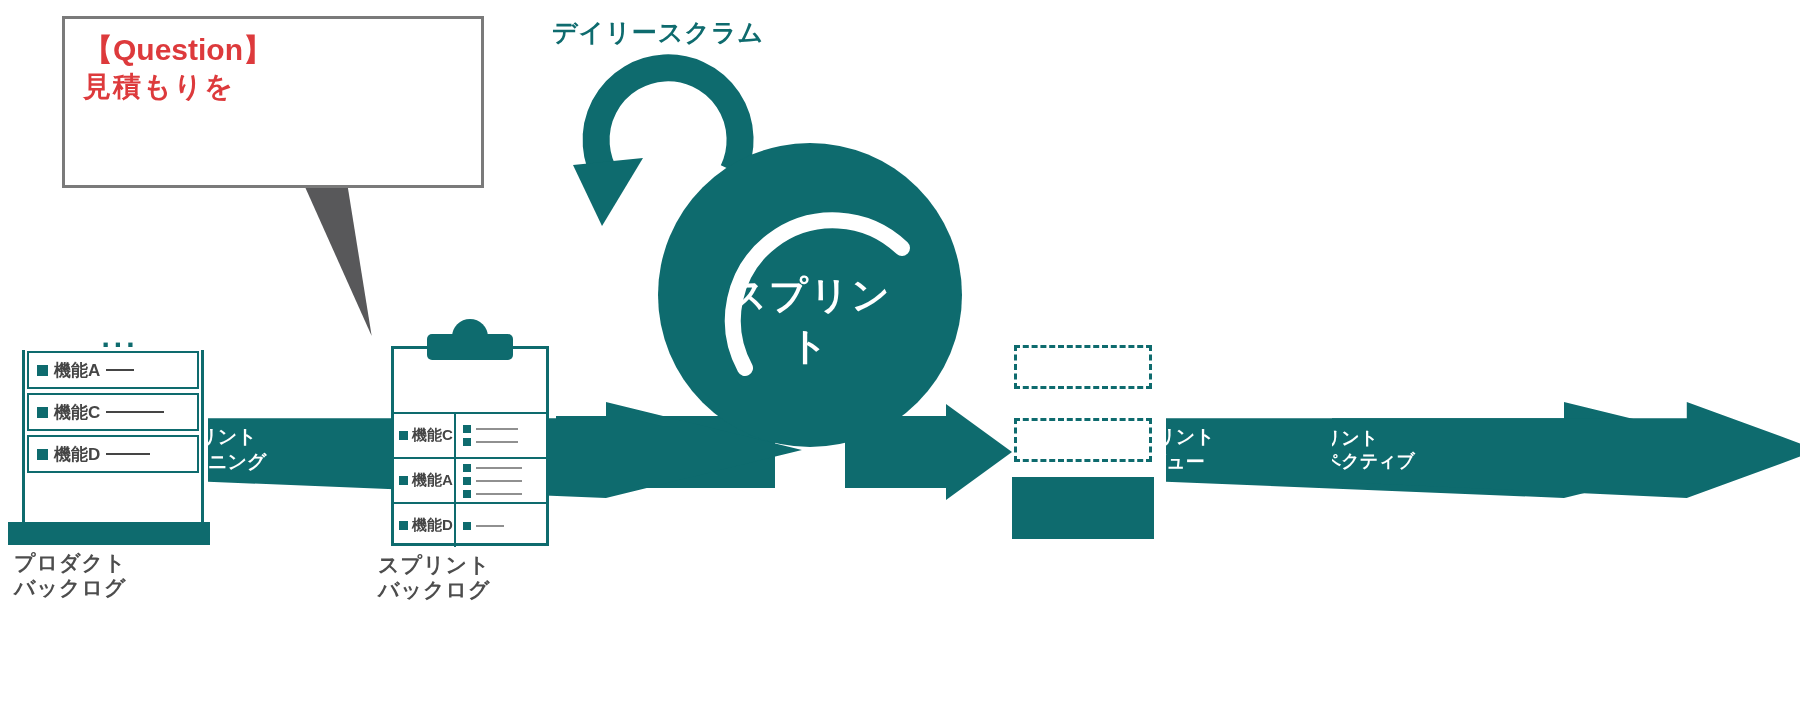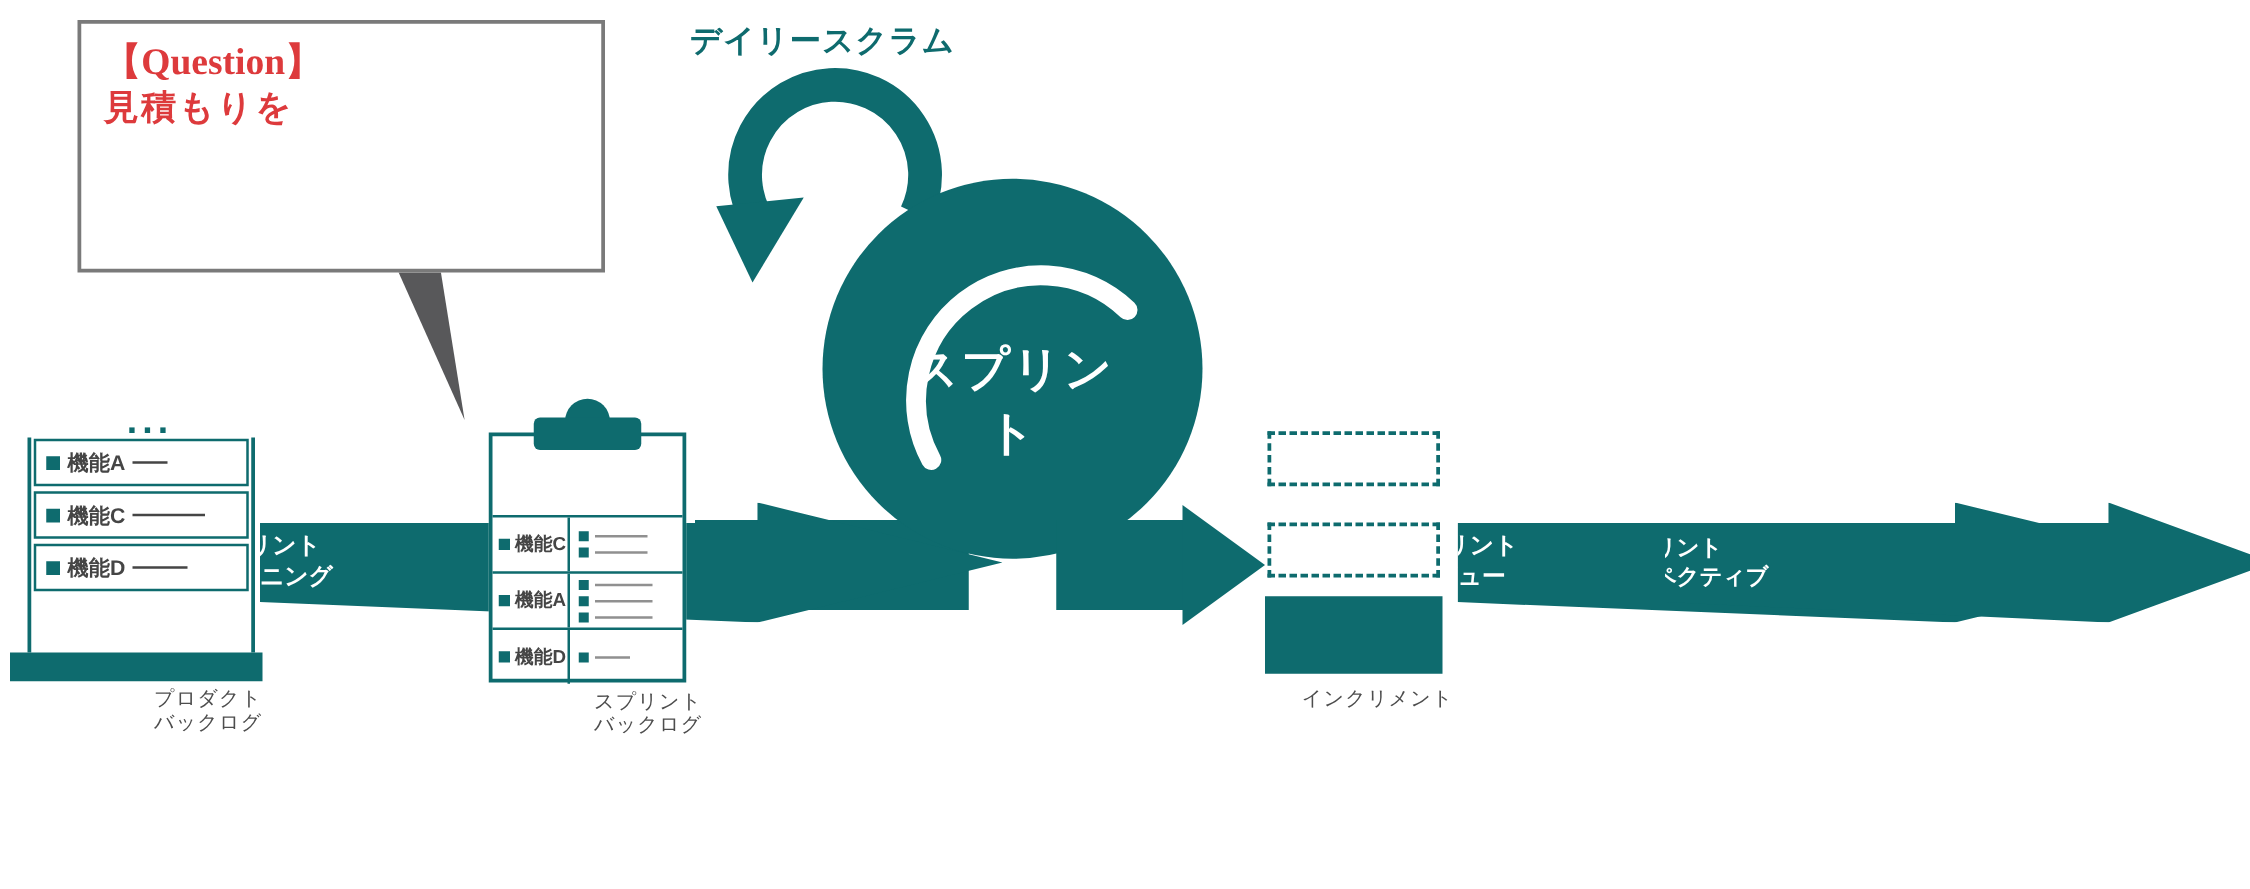--- a/index.html
+++ b/index.html
@@ -16,25 +16,24 @@
     background:#ffffff;
   }
   .canvas{
     position:relative;
     width:1800px;height:711px;
     background:#ffffff;
     overflow:hidden;
   }
   
   .bubble{
-    position:absolute;left:62px;top:16px;width:422px;height:202px;
+    position:absolute;left:62px;top:16px;width:422px;height:172px;
     background:#fff;border:3px solid #7a7a7a;
     padding:12px 18px;
     z-index:6;
-    font-family:Liberation Serif, serif;
   }
   .bubble-title{color:var(--red);font-size:30px;font-weight:bold;line-height:1.25;}
   .bubble-line{color:var(--red);font-size:28px;font-weight:bold;line-height:1.32;letter-spacing:2px;}
   .bubble-tail{
     position:absolute;left:296px;top:186px;width:86px;height:150px;
     background:var(--tail);
     clip-path:polygon(10% 0,60% 0,88% 100%);
     z-index:5;
   }
   
@@ -70,22 +69,22 @@
   .pb-line{height:2px;background:var(--line);}
   .pb-row:nth-child(1) .pb-line{width:28px;}
   .pb-row:nth-child(2) .pb-line{width:58px;}
   .pb-row:nth-child(3) .pb-line{width:44px;}
   .pb-row:nth-child(4) .pb-line{width:74px;}
   .pb-base{
     position:absolute;left:8px;top:522px;width:202px;height:23px;
     background:var(--teal);z-index:3;
   }
   .caption{
-    position:absolute;color:var(--gray);font-weight:normal;font-size:16px;
-    line-height:1.18;text-align:right;letter-spacing:1px;z-index:3;
+    position:absolute;color:var(--gray);font-weight:bold;font-size:21px;
+    line-height:1.18;text-align:left;letter-spacing:1px;z-index:3;
   }
   .pb-caption{left:14px;top:551px;width:196px;}
   
   .block-arrow{
     position:absolute;top:402px;height:96px;background:var(--teal);
     display:flex;flex-direction:column;justify-content:center;align-items:center;
     z-index:3;
   }
   .block-arrow span{
     color:#fff;font-size:19px;font-weight:bold;line-height:1.3;white-space:nowrap;
@@ -253,21 +252,20 @@
   </div>
   <div class="clip-bar"></div>
   <div class="caption sb-caption">
     <div>スプリント</div>
     <div>バックログ</div>
   </div>
 
   <div class="inc-box-dashed" style="top:345px;"></div>
   <div class="inc-box-dashed" style="top:418px;"></div>
   <div class="inc-box-solid"></div>
-  <div class="caption inc-caption">インクリメント</div>
 
   <div class="block-arrow arrow-review">
     <span>スプリント</span>
     <span>レビュー</span>
   </div>
 
   <div class="block-arrow arrow-retro">
     <span>スプリント</span>
     <span>レトロスペクティブ</span>
   </div>

